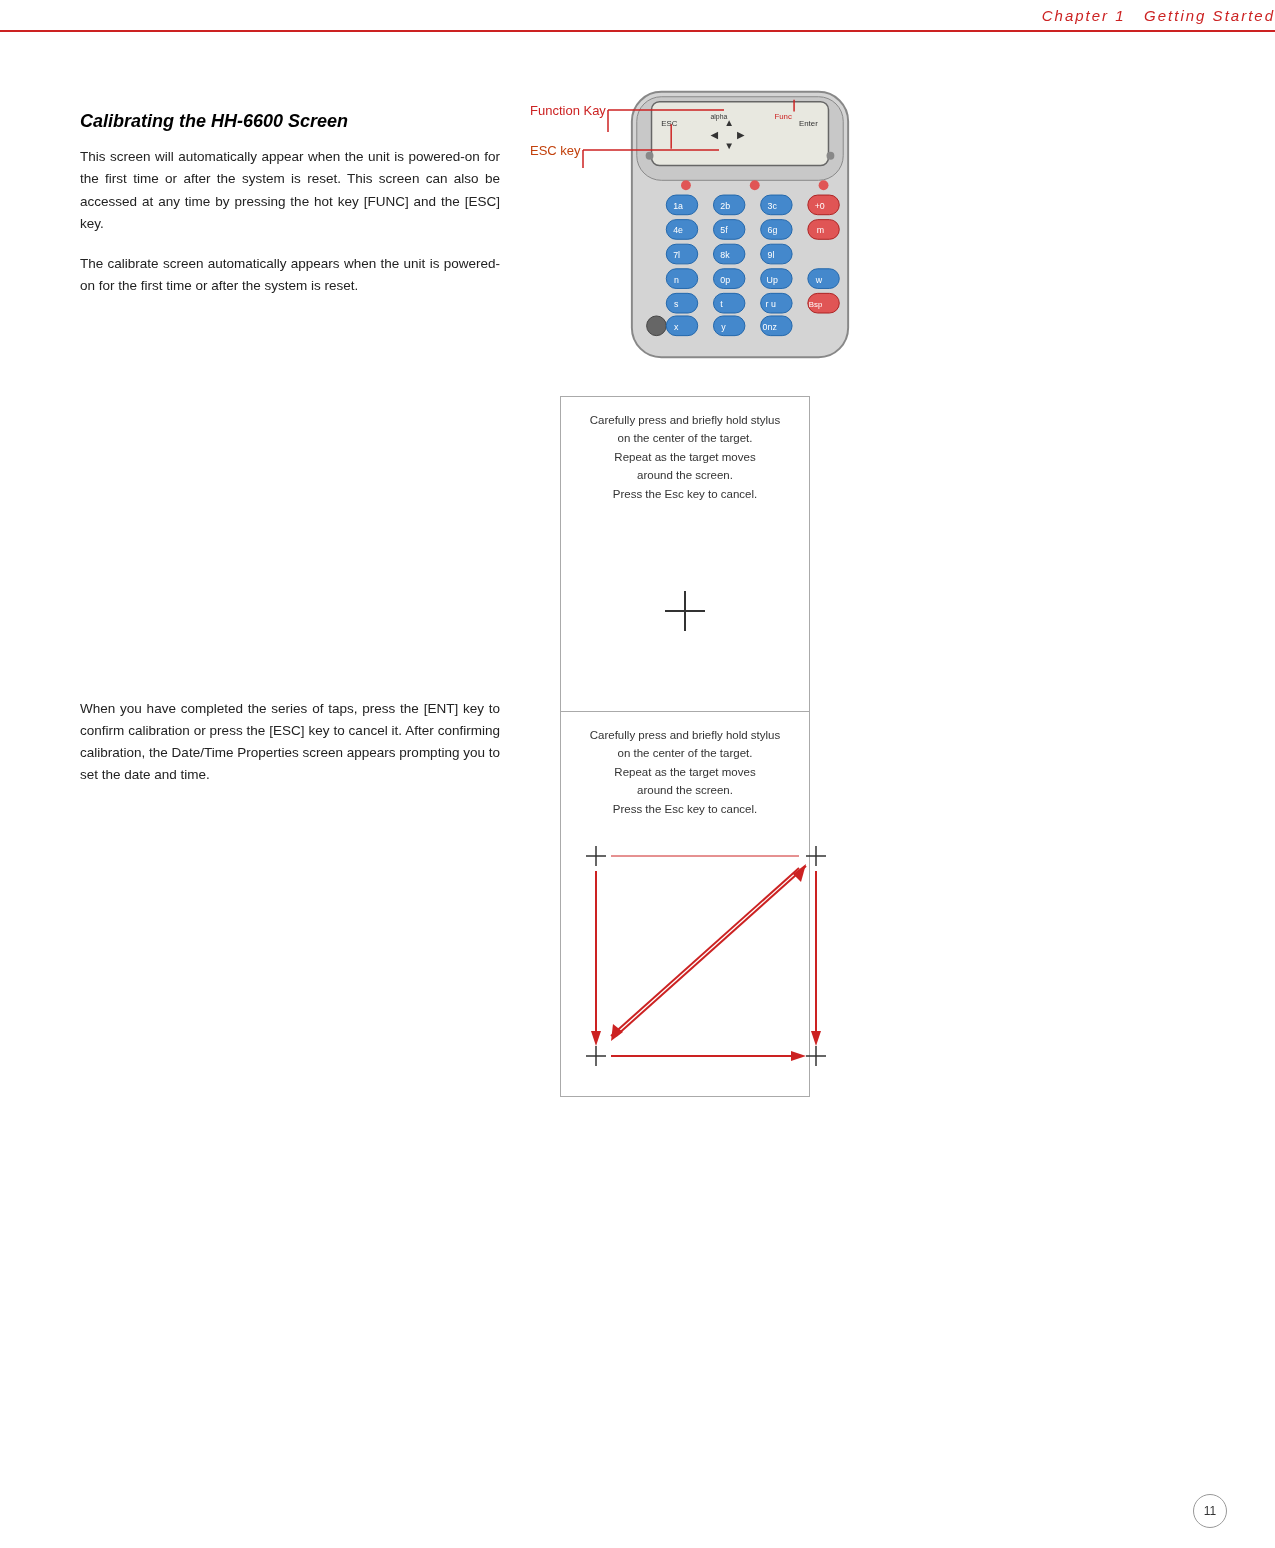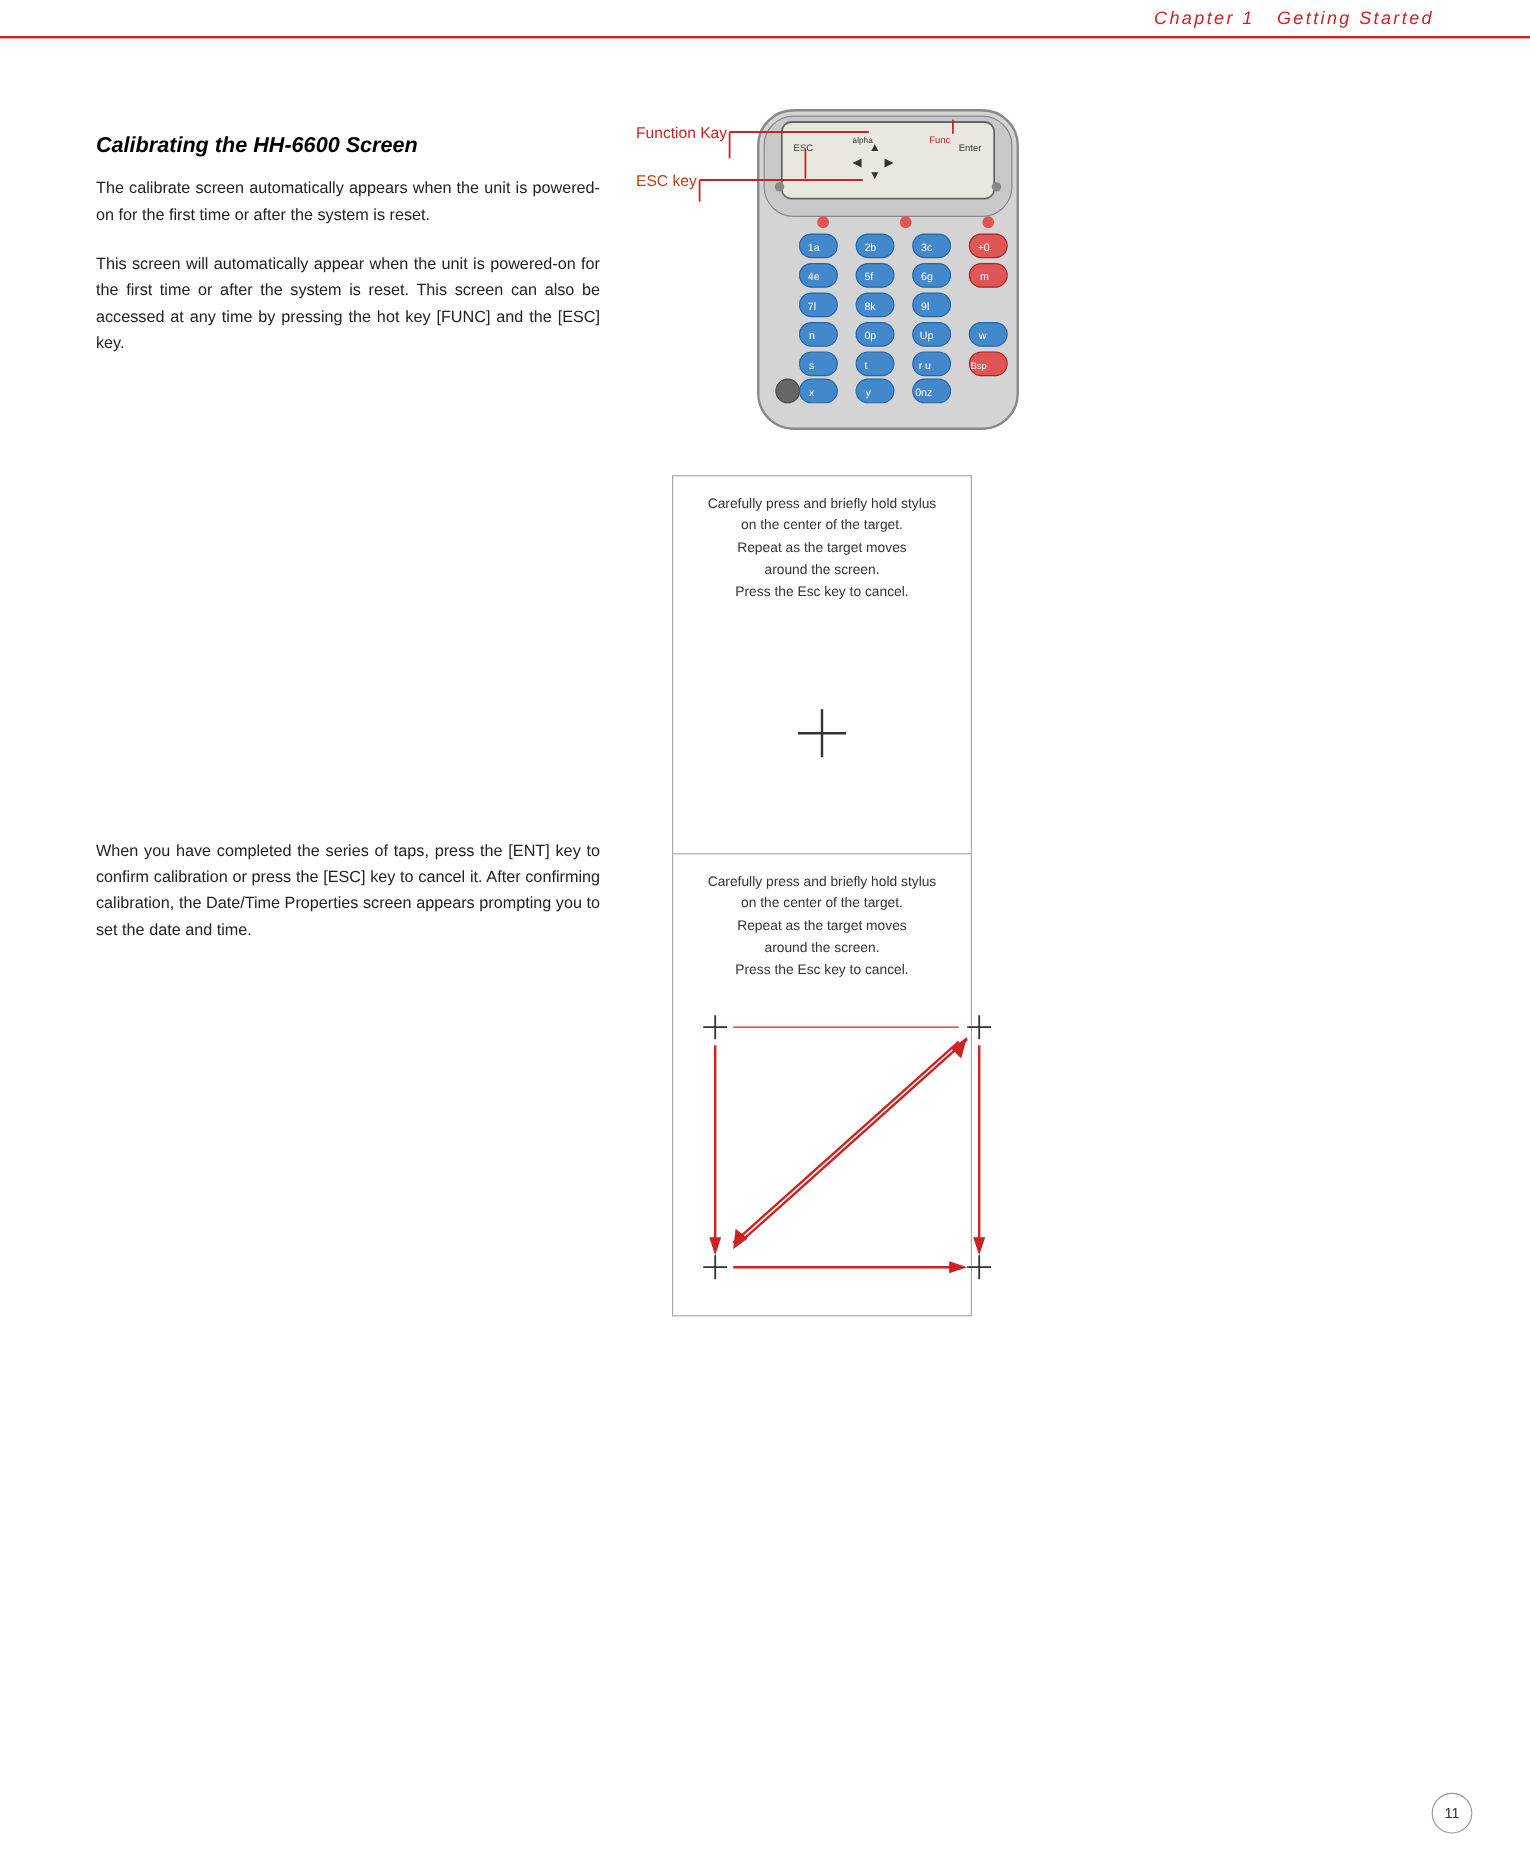--- a/index.html
+++ b/index.html
@@ -12,21 +12,20 @@
     }
 
     
     .header {
       width: 100%;
       height: 32px;
       border-bottom: 2px solid #cc2222;
       display: flex;
       align-items: center;
       justify-content: flex-end;
-      padding-right: 80px;
     }
     .header-title {
       font-size: 15px;
       color: #cc2222;
       letter-spacing: 2px;
       font-style: italic;
     }
 
     
     .content {
@@ -118,23 +117,23 @@
   <span class="header-title">
     <span>Chapter 1</span>&nbsp;&nbsp;&nbsp;<span>Getting Started</span>
   </span>
 </div>
 
 <div class="content">
 
   <div class="left-col">
     <div class="section-title">Calibrating the HH-6600 Screen</div>
 
+    <p class="body-text">This screen will automatically appear when the unit is powered-on for the first time or after the system is reset. This screen can also be accessed at any time by pressing the hot key [FUNC] and the [ESC] key.</p>
+
     <p class="body-text">The calibrate screen automatically appears when the unit is powered-on for the first time or after the system is reset.</p>
-
-    <p class="body-text">This screen will automatically appear when the unit is powered-on for the first time or after the system is reset. This screen can also be accessed at any time by pressing the hot key [FUNC] and the [ESC] key.</p>
 
 
     <p class="body-text" style="margin-top: 400px;">When you have completed the series of taps, press the [ENT] key to confirm calibration or press the [ESC] key to cancel it. After confirming calibration, the Date/Time Properties screen appears prompting you to set the date and time.</p>
   </div>
 
   <div class="right-section">
 
     <div style="position: relative; width: 360px; height: 310px;">
 
       <div style="position: absolute; top: 18px; left: 0; display: flex; align-items: center; z-index: 10;">

